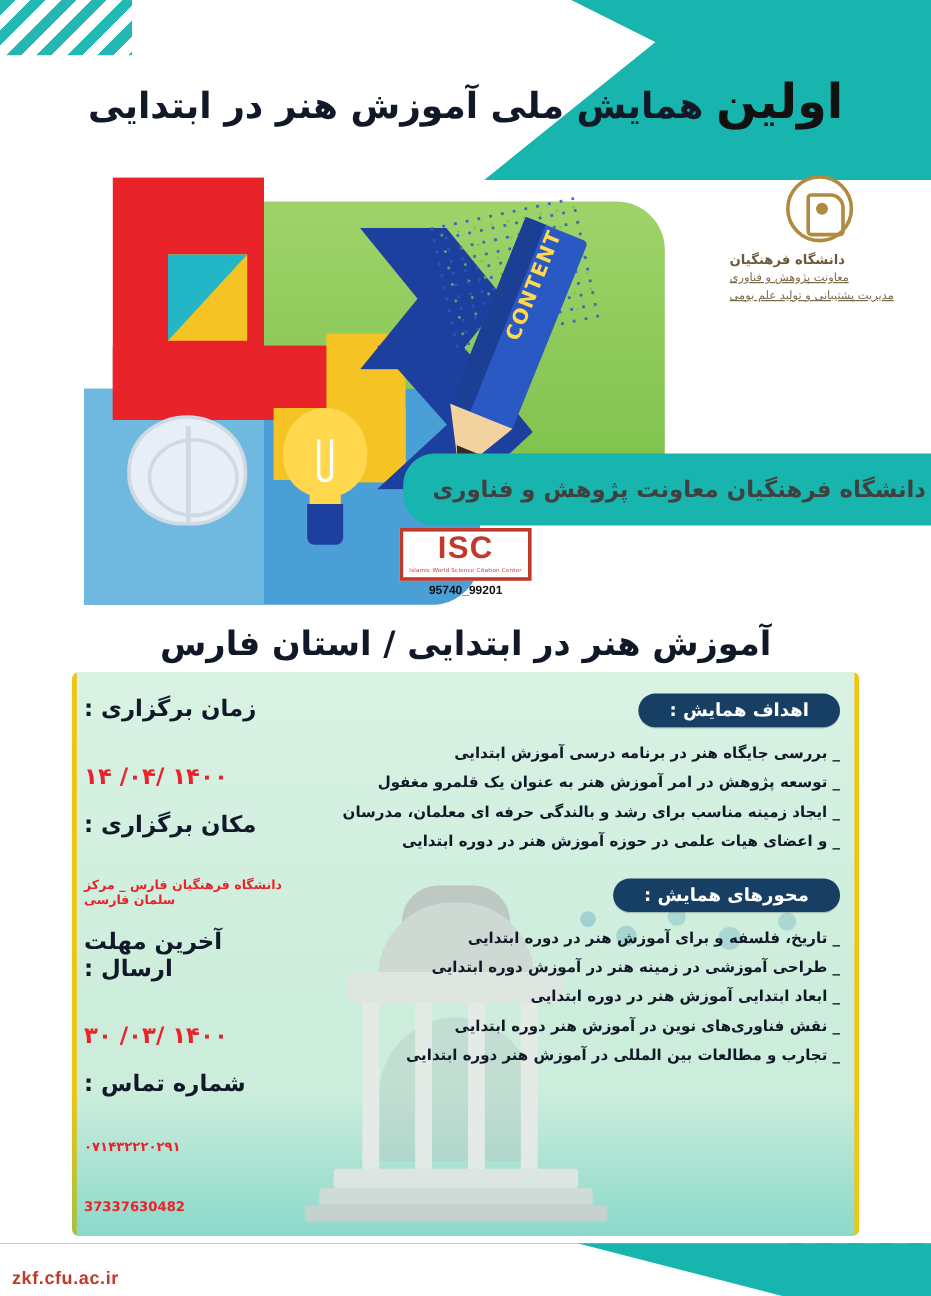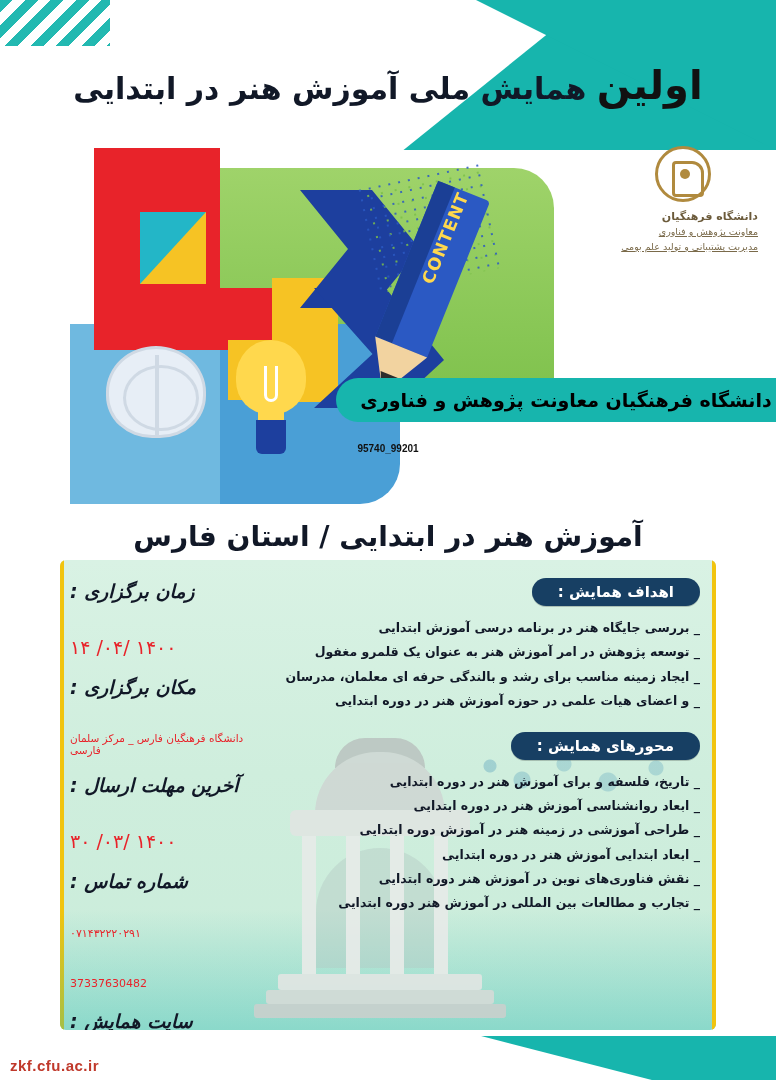--- a/index.html
+++ b/index.html
@@ -187,21 +187,21 @@
     background: #1d3f9e;
     border-radius: 0 0 6px 6px;
   }
   .bulb .fil {
     position: absolute; left: 36px; top: 26px; width: 14px; height: 36px;
     border: 3px solid #fff; border-top: none; border-radius: 0 0 10px 10px;
   }
 
   
   .uni-logo {
-    position: absolute; right: 18px; top: 146px; width: 150px; text-align: right;
+    position: absolute; right: 18px; top: 146px; width: 150px; text-align: left;
     direction: rtl;
   }
   .uni-mark {
     width: 56px; height: 56px; margin: 0 auto 6px auto;
     border-radius: 50%;
     border: 3px solid #b08a3e;
     background: #fff;
     position: relative;
   }
   .uni-mark::before{
@@ -210,25 +210,25 @@
   }
   .uni-mark::after{
     content:""; position:absolute; left:22px; top:20px; width:10px; height:10px;
     background:#b08a3e; border-radius:50%;
   }
   .uni-line { font-size: 11px; color: #6b5a3a; line-height: 1.55; font-weight: bold;}
   .uni-line.small { font-size: 9.5px; color: #7a6a4a; font-weight: normal; text-decoration: underline; }
 
   
   .organizer {
-    position: absolute; right: 0; top: 378px; width: 440px; height: 44px;
+    position: absolute; right: 0; top: 378px; width: 440px; height: 60px;
     background: #17b5ad;
     border-radius: 26px 0 0 26px;
     display: flex; align-items: center; justify-content: center;
-    color: #000000; font-size: 19px; font-weight: bold; direction: rtl;
+    color: #404040; font-size: 19px; font-weight: bold; direction: rtl;
     padding-left: 20px;
   }
 
   
   .isc {
     position: absolute; left: 0; right: 0; margin: 0 auto; top: 440px;
     width: 110px; text-align: center;
   }
   .isc-box {
     width: 110px; height: 44px;
@@ -336,24 +336,23 @@
   }
 
   
   .left-col {
     position: absolute; right: 470px; top: 20px; width: 176px;
     direction: rtl; text-align: left;
   }
   .lbl {
     font-size: 19px; font-weight: bold; color: #111827; margin-bottom: 6px;
     text-align: left;
-    font-style: italic;
   }
   .val {
-    font-size: 19px; font-weight: normal; color: #e8232a; margin-bottom: 18px;
+    font-size: 19px; font-weight: bold; color: #e8232a; margin-bottom: 18px;
     text-align: left; direction: ltr; margin-top: 34px;
   }
   .val.small {
     font-size: 10.5px; color: #e8232a; direction: rtl; text-align: left;
   }
   .val.phone { font-size: 11px; line-height: 1.45; }
   .val.link { font-size: 14px; color: #e8232a; text-decoration: underline; }
 
   
   .right-col {
@@ -451,20 +450,24 @@
   <div class="uni-logo">
     <div class="uni-mark"></div>
     <div class="uni-line">دانشگاه فرهنگیان</div>
     <div class="uni-line small">معاونت پژوهش و فناوری</div>
     <div class="uni-line small">مدیریت پشتیبانی و تولید علم بومی</div>
   </div>
 
   <div class="organizer">دانشگاه فرهنگیان معاونت پژوهش و فناوری</div>
 
   <div class="isc">
+    <div class="isc-box">
+      <div class="isc-text">ISC</div>
+      <div class="isc-sub">Islamic World Science Citation Center</div>
+    </div>
     <div class="isc-code">99201_95740</div>
   </div>
 
   <div class="subtitle">آموزش هنر در ابتدایی / استان فارس</div>
 
   <div class="panel">
     <div class="panel-wave"></div>
 
     <div class="kiosk">
       <div class="dome2"></div>
@@ -505,21 +508,20 @@
         <li>بررسی جایگاه هنر در برنامه درسی آموزش ابتدایی</li>
         <li>توسعه پژوهش در امر آموزش هنر به عنوان یک قلمرو مغفول</li>
         <li>ایجاد زمینه مناسب برای رشد و بالندگی حرفه ای معلمان، مدرسان</li>
         <li>و اعضای هیات علمی در حوزه آموزش هنر در دوره ابتدایی</li>
       </ul>
 
       <div class="topics-block">
         <div class="section-badge alt">محورهای همایش :</div>
         <ul class="bullets">
           <li>تاریخ، فلسفه و برای آموزش هنر در دوره ابتدایی</li>
-          <li>ابعاد روانشناسی آموزش هنر در دوره ابتدایی</li>
           <li>طراحی آموزشی در زمینه هنر در آموزش دوره ابتدایی</li>
           <li>ابعاد ابتدایی آموزش هنر در دوره ابتدایی</li>
           <li>نقش فناوری‌های نوین در آموزش هنر دوره ابتدایی</li>
           <li>تجارب و مطالعات بین المللی در آموزش هنر دوره ابتدایی</li>
         </ul>
       </div>
     </div>
   </div>
 
   <div class="bottom-band">

